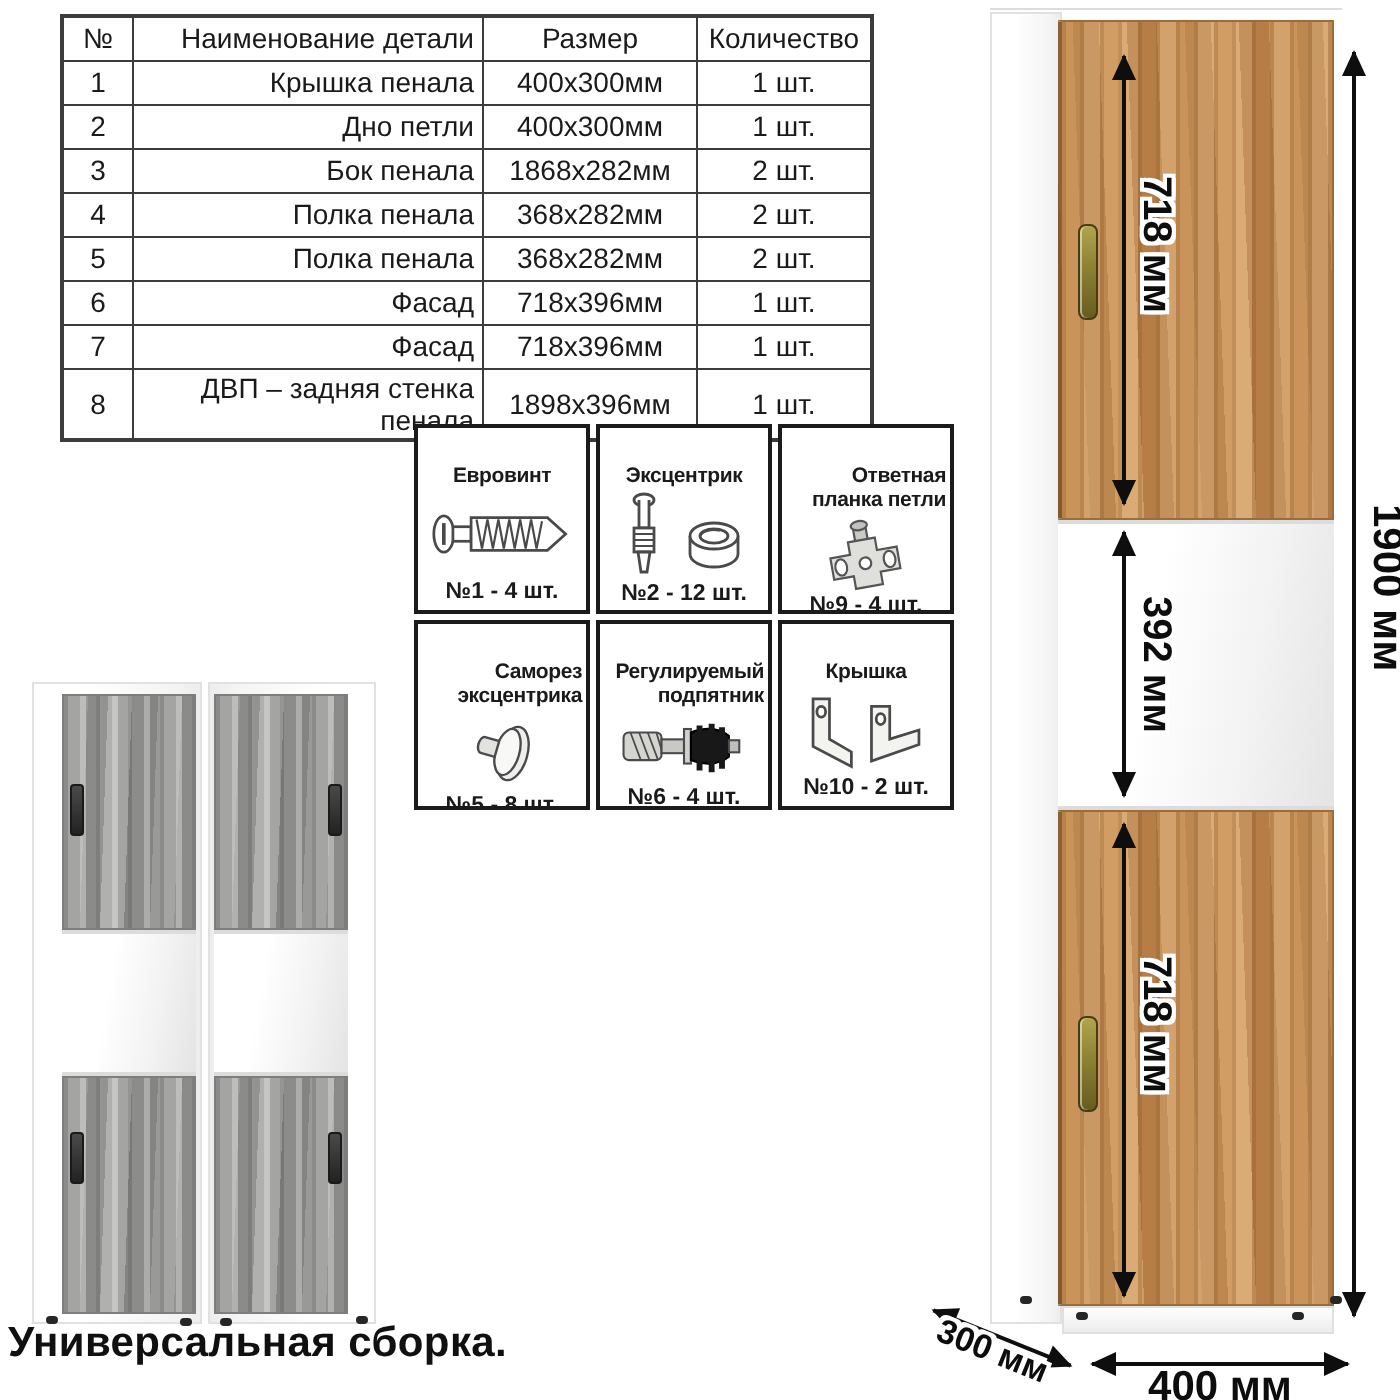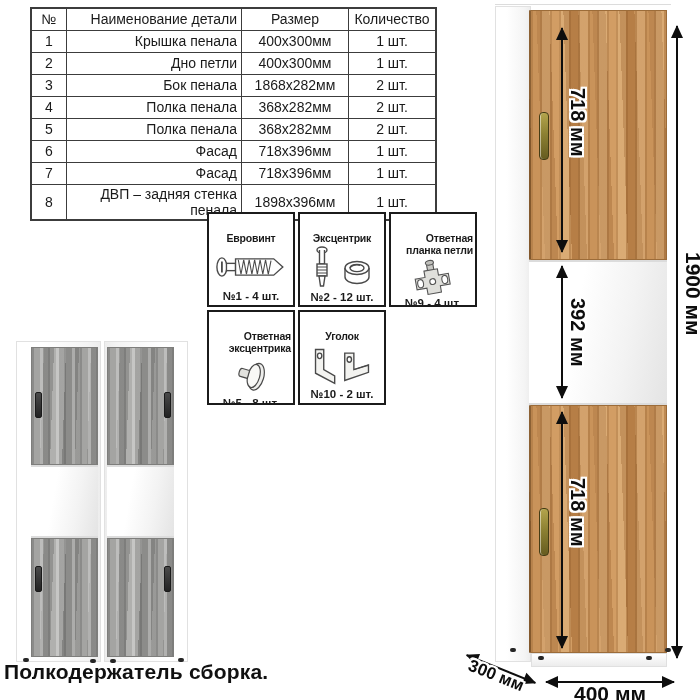--- a/index.html
+++ b/index.html
@@ -188,36 +188,53 @@
             <ellipse cx="54" cy="27" rx="3.2" ry="4.5" fill="#fff"></ellipse>
             <circle cx="40.5" cy="27" r="3.2" fill="#fff"></circle>
           </g>
         </svg>
       </div>
       <div class="hw-qty">№9 - 4 шт.</div>
     </div>
 
 
     <div class="hw-cell">
-      <div class="hw-title">Ответная эксцентрика</div>
+      <div class="hw-title">Саморез эксцентрика</div>
       <div class="hw-icon">
         <svg width="82" height="42" viewBox="0 0 82 46">
           <g fill="#eeeeec" stroke="#4a4a4a" stroke-width="1.3" transform="rotate(16 44 23)">
             <ellipse cx="47" cy="23" rx="8" ry="15"></ellipse>
             <ellipse cx="44" cy="23" rx="6.5" ry="13" fill="#f8f8f6"></ellipse>
             <path d="M30 18.5 h8 v9 h-8 a2.5 4.5 0 0 1 0 -9 z" fill="#e2e2de"></path>
           </g>
         </svg>
       </div>
       <div class="hw-qty">№5 - 8 шт.</div>
     </div>
 
-
-    <div class="hw-cell">
-      <div class="hw-title">Уголок</div>
+    <div class="hw-cell">
+      <div class="hw-title">Регулируемый подпятник</div>
+      <div class="hw-icon">
+        <svg width="82" height="38" viewBox="0 0 82 44">
+          <g stroke="#4a4a4a" stroke-width="1.2">
+            <rect x="6" y="13" width="22" height="16" rx="3" fill="#d4d4d0"></rect>
+            <path d="M10 13 l6 16 M15 13 l6 16 M20 13 l6 16 M25 13 l3 10" stroke-width="1" fill="none"></path>
+            <rect x="28" y="17" width="13" height="8" fill="#c8c8c4"></rect>
+            <rect x="41" y="11" width="4" height="20" fill="#d0d0cc"></rect>
+            <path d="M45 13 q13 -5 22 2 v12 q-9 7 -22 2 z" fill="#181818" stroke="#000"></path>
+            <path d="M50 9 v7 M57 8 v7 M63 10 v7 M50 28 v7 M57 29 v7 M63 27 v7" stroke="#181818" stroke-width="3.4"></path>
+            <rect x="67" y="17.5" width="6" height="7" fill="#bfbfbb"></rect>
+          </g>
+        </svg>
+      </div>
+      <div class="hw-qty">№6 - 4 шт.</div>
+    </div>
+
+    <div class="hw-cell">
+      <div class="hw-title">Крышка</div>
       <div class="hw-icon">
         <svg width="82" height="42" viewBox="0 0 82 46">
           <g fill="#f3f3f0" stroke="#4a4a4a" stroke-width="1.5">
             <path d="M12 6 h9 v22 l12 7 v8 l-21 -11 z"></path>
             <ellipse cx="16.5" cy="13" rx="2.4" ry="3" fill="#fff"></ellipse>
             <path d="M44 10 h10 v18 l16 -5 v8 l-26 9 z"></path>
             <ellipse cx="49" cy="17" rx="2.4" ry="3" fill="#fff"></ellipse>
             <path d="M54 28 l16 -5" fill="none" stroke-width="1"></path>
           </g>
         </svg>
@@ -276,15 +293,15 @@
     <div class="varrow" style="left:676px;top:26px;height:632px;"></div>
     <div class="dim v" style="left:681px;top:252px;font-size:21px;">1900 мм</div>
 
     <div class="harrow" style="left:546px;top:681px;width:128px;"></div>
     <div class="dim" style="left:560px;top:682px;width:100px;text-align:center;font-size:21px;">400 мм</div>
 
     <div class="harrow" style="left:464px;top:668px;width:74px;transform:rotate(22deg);"></div>
     <div class="dim" style="left:454px;top:666px;width:84px;text-align:center;font-size:17px;transform:rotate(22deg);">300 мм</div>
   </div>
 
-  <div class="caption">Полкодержатель сборка.</div>
+  <div class="caption">Универсальная сборка.</div>
 
 </div>
 
 </body></html>

